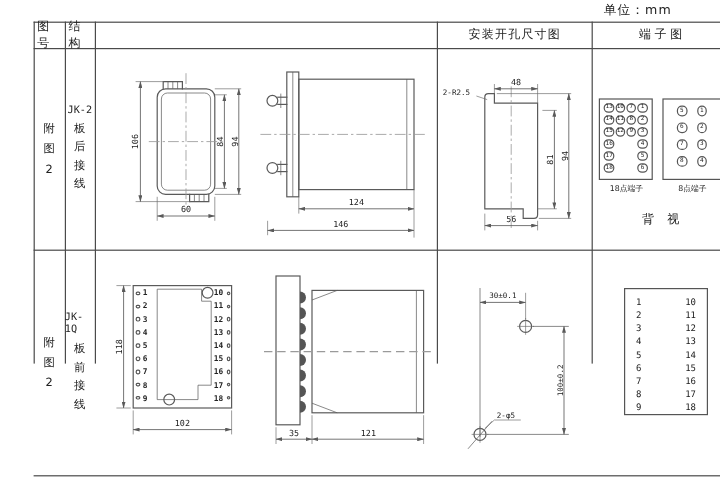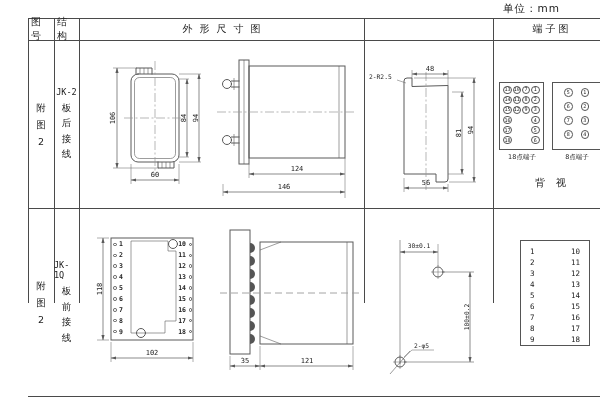--- a/index.html
+++ b/index.html
@@ -74,21 +74,21 @@
   <div class="hl" style="top:378px"></div>
   <div class="vl" style="left:0"></div>
   <div class="vl" style="left:26px"></div>
   <div class="vl" style="left:51px"></div>
   <div class="vl" style="left:336px"></div>
   <div class="vl" style="left:465px"></div>
   <div class="vl" style="left:579px"></div>
 
   <div class="cell hdr sp2" style="left:0;top:0;width:26px;height:22px">图号</div>
   <div class="cell hdr sp2" style="left:26px;top:0;width:25px;height:22px">结构</div>
-  <div class="cell hdr sp6" style="left:51px;top:0;width:285px;height:22px">外形尺寸图</div>
+  <div class="cell hdr sp1" style="left:336px;top:0;width:129px;height:22px">安装开孔尺寸图</div>
   <div class="cell hdr sp2" style="left:465px;top:0;width:115px;height:22px">端子图</div>
 
   <div class="cell" style="left:0;top:22px;width:26px;height:168px">
     <div class="vtext">
 
     <span>附</span>
         <span>图</span>
         <span>2</span>
       </div>
   </div>

